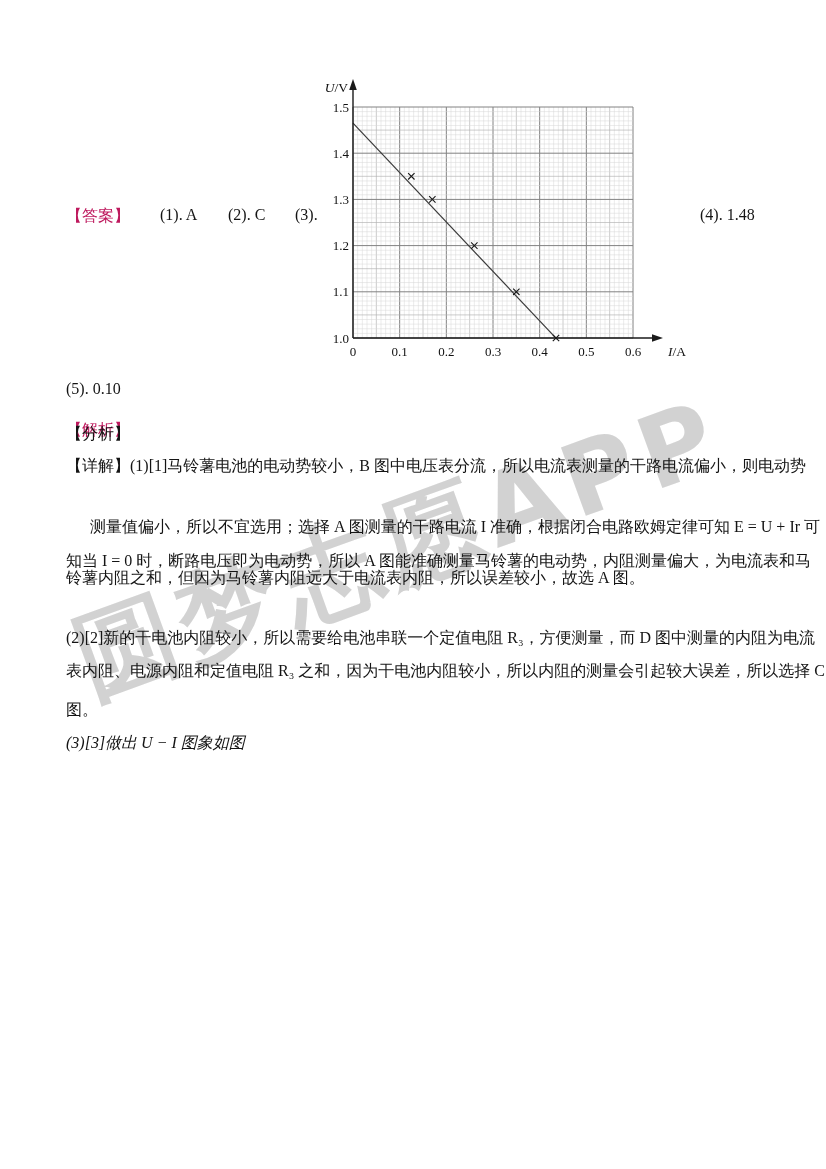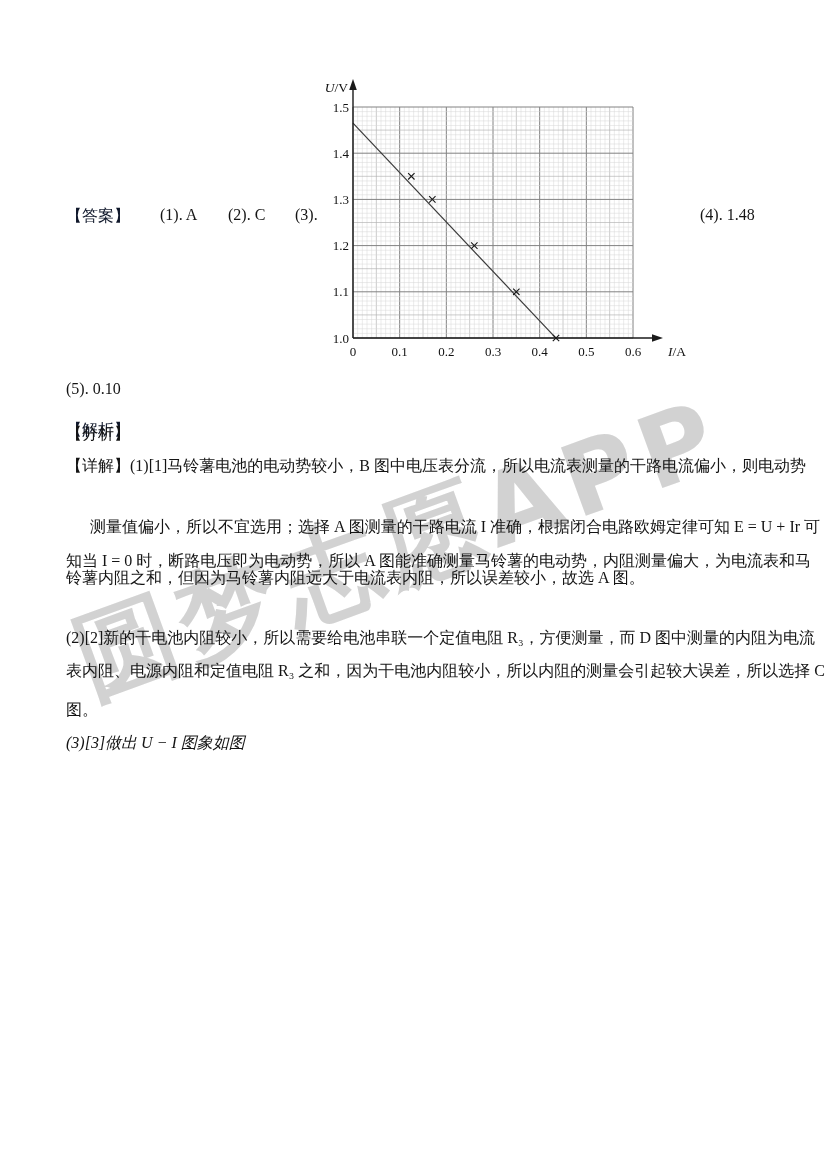--- a/index.html
+++ b/index.html
@@ -2,21 +2,21 @@
 <html><head>
 <meta charset="utf-8">
 <style>
   html,body{margin:0;padding:0;background:#ffffff;}
   body{
     width:826px;height:1169px;position:relative;overflow:hidden;
     font-family:"Liberation Serif","DejaVu Serif",serif;
     color:#141414;font-size:16px;
   }
   .abs{position:absolute;}
-  .blue{color:#0f172a;}
+  .blue{color:#be185d;}
   .line{white-space:nowrap;}
   
   #watermark{
     left:80px;top:598px;z-index:0;
     font-family:"DejaVu Sans","Liberation Sans",sans-serif;
     font-weight:bold;font-size:100px;letter-spacing:8px;
     color:#c8c8c8;opacity:.8;white-space:nowrap;
     transform:rotate(-20deg);transform-origin:0 50%;
   }
   #content{position:absolute;left:0;top:0;width:826px;height:1169px;z-index:1;}

